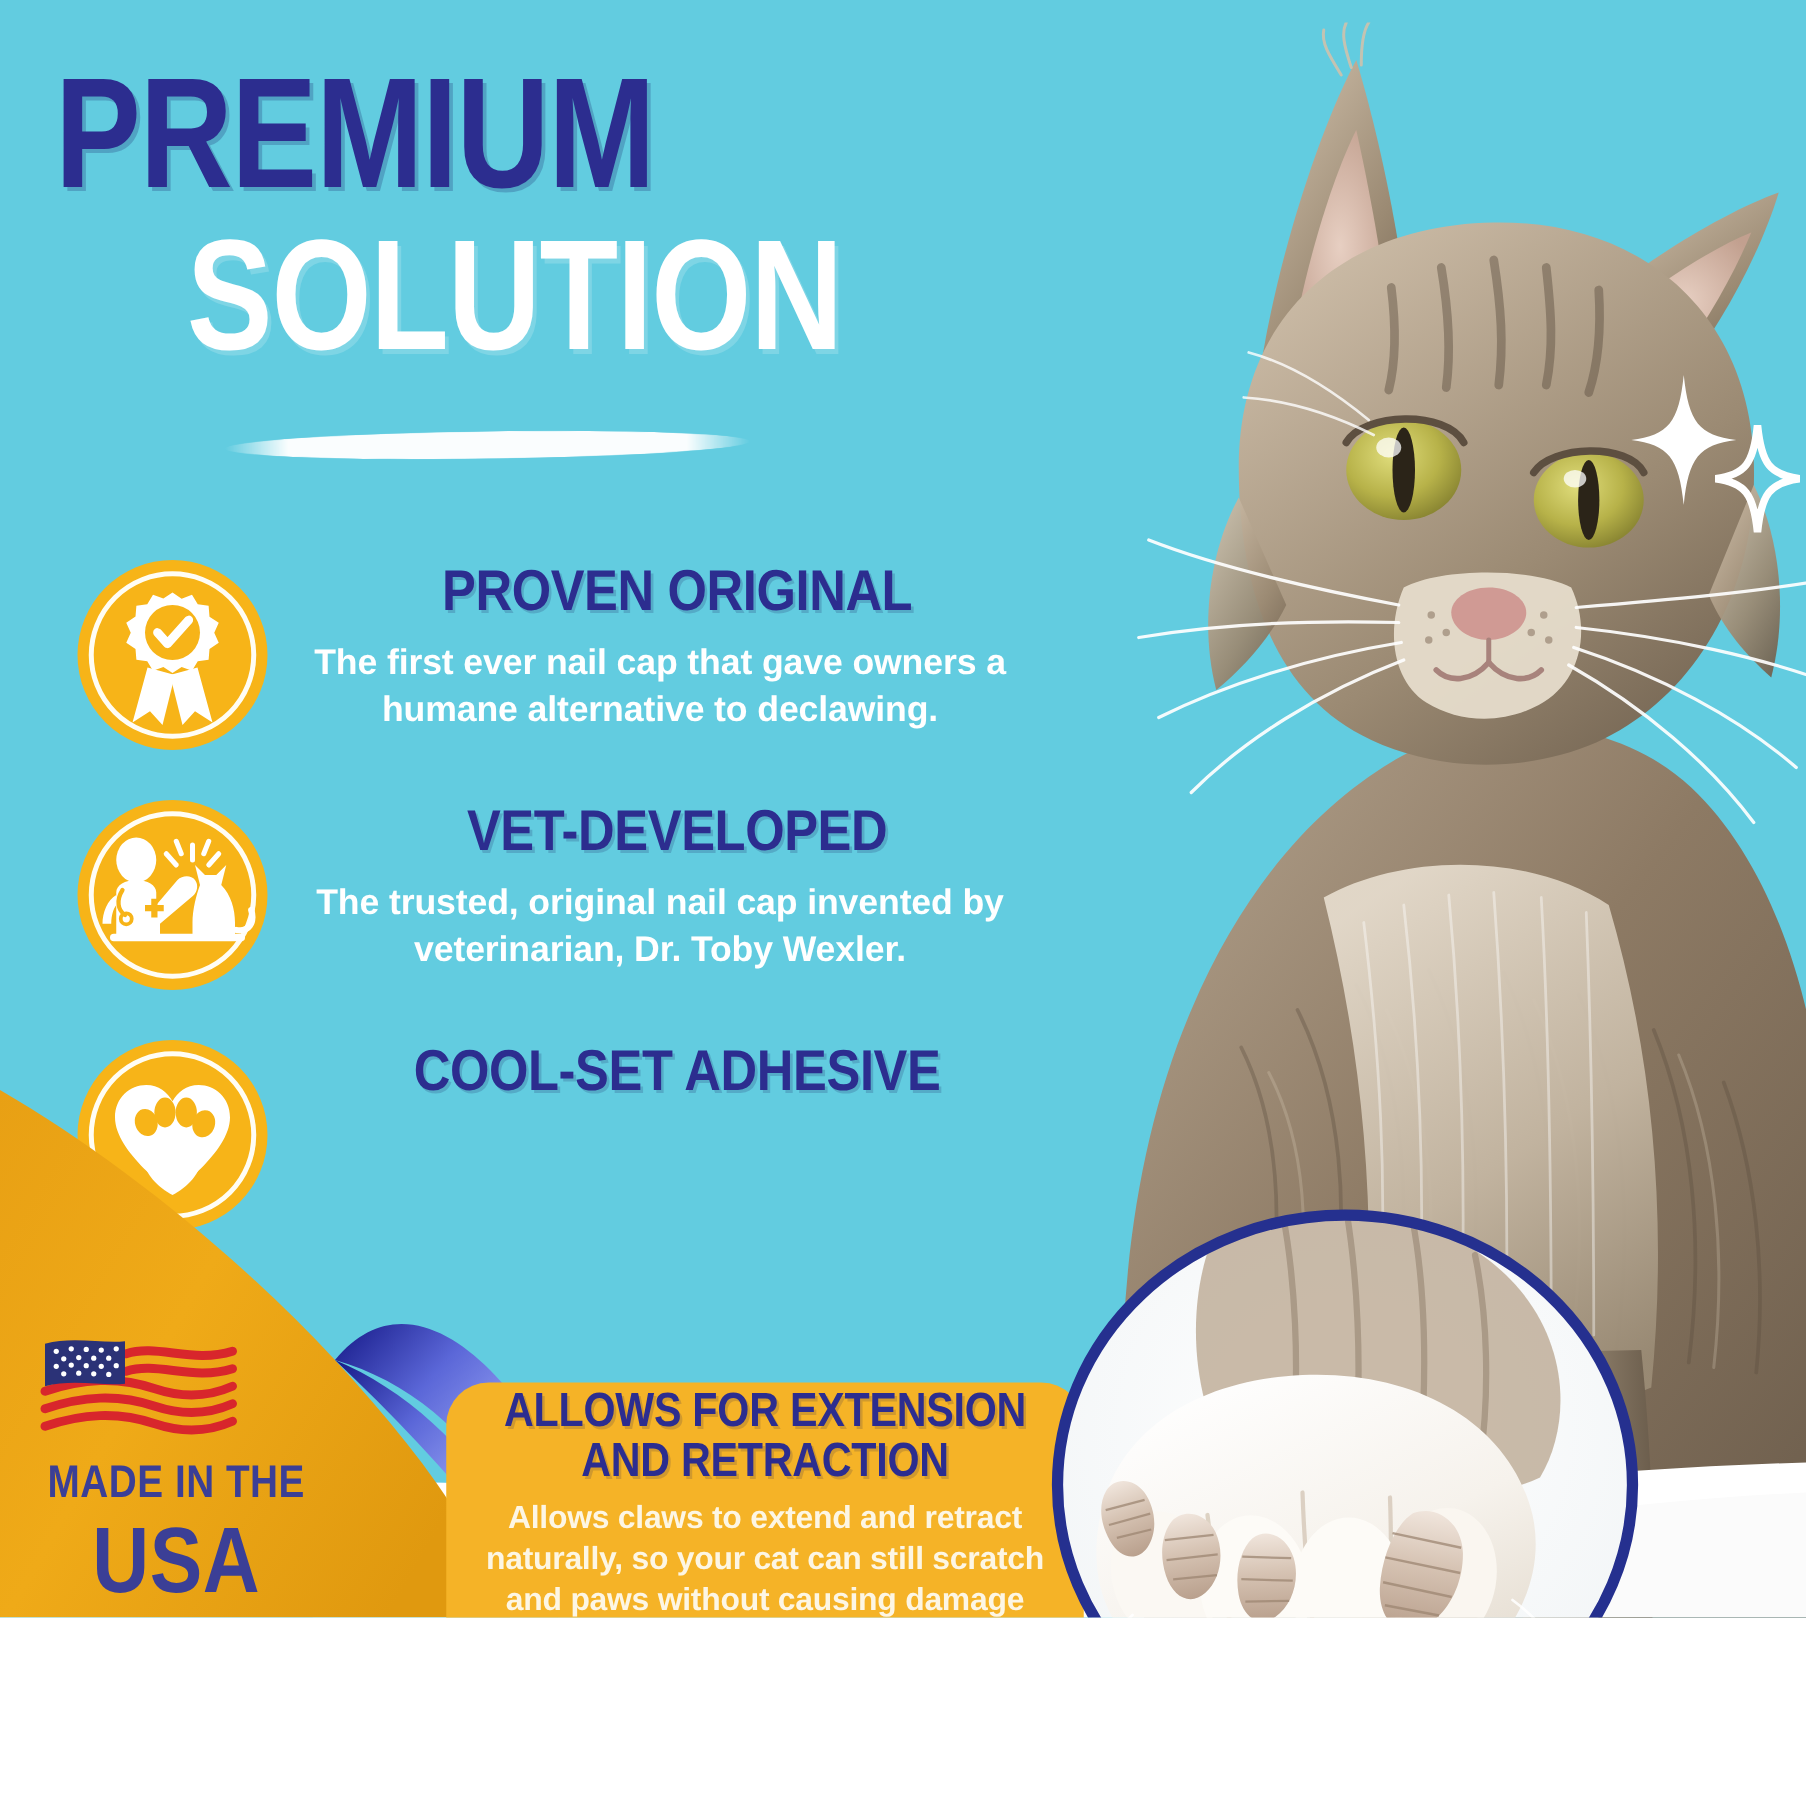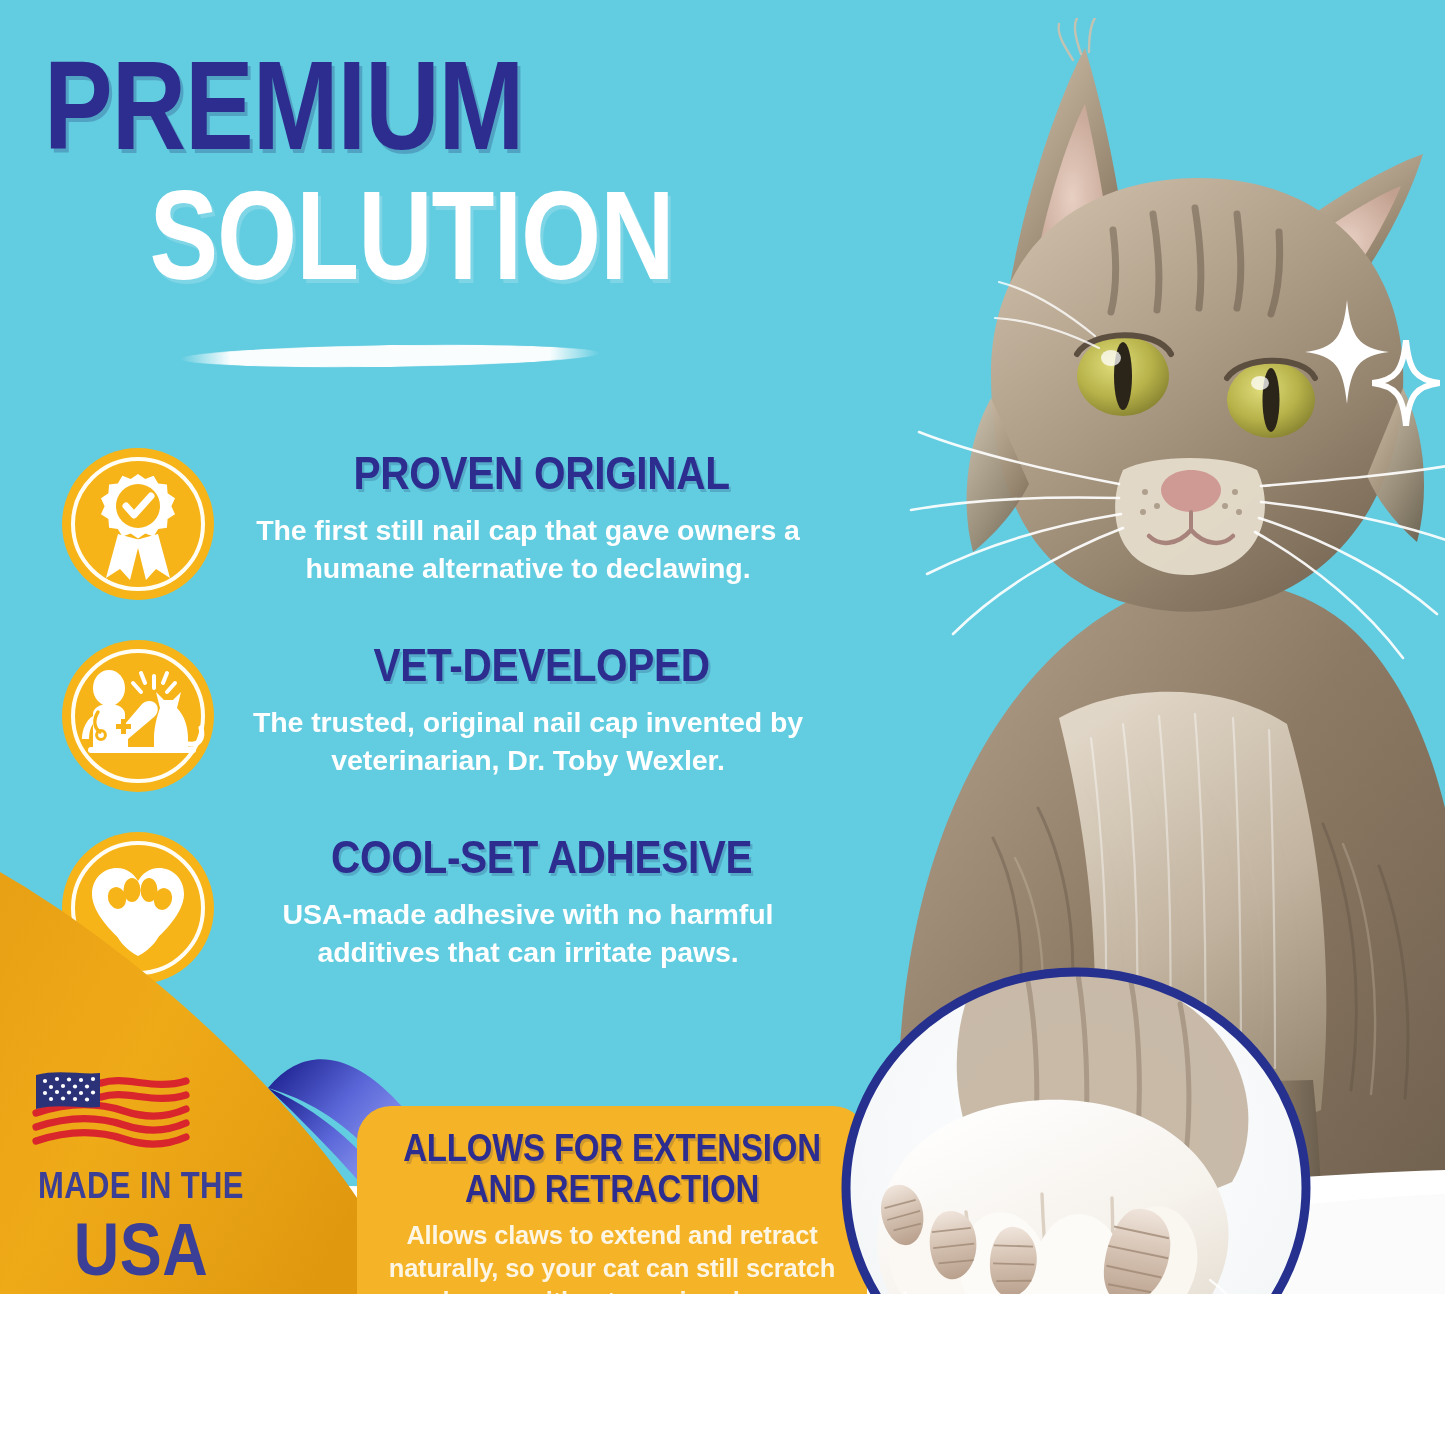--- a/index.html
+++ b/index.html
@@ -152,21 +152,21 @@
     transform:scaleY(1.18); transform-origin:left top;
   }
 
   
   .callout {
     position:absolute;
     left:357px; top:1106px;
     width:510px; height:258px;
     background:#f5b327;
     border-radius:34px;
-    padding:23px 18px 0;
+    padding:2px 18px 0;
     text-align:center;
     z-index:6;
   }
   .callout-title {
     font-family:"Liberation Sans Narrow","Liberation Sans", sans-serif;
     font-weight:bold;
     font-size:33px;
     color:#2c2d8f;
     line-height:1.06;
     letter-spacing:-0.2px;
@@ -379,21 +379,21 @@
 
             <path d="M76 26
                      l7.3 4.9 8.3-3.1 4.6 7.6 8.7 1.2 0.7 8.7 7.4 4.9-3.6 8 3.6 8-7.4 4.9-0.7 8.7-8.7 1.2-4.6 7.6-8.3-3.1-7.3 4.9-7.3-4.9-8.3 3.1-4.6-7.6-8.7-1.2-0.7-8.7-7.4-4.9 3.6-8-3.6-8 7.4-4.9 0.7-8.7 8.7-1.2 4.6-7.6 8.3 3.1z"></path>
           </g>
           <circle cx="76" cy="58" r="22" fill="#f7b418"></circle>
           <path d="M64 58 l8 9 17-19" stroke="#ffffff" stroke-width="7" fill="none" stroke-linecap="round" stroke-linejoin="round"></path>
         </svg>
       </div>
       <div class="feat-txt">
         <div class="feat-title">PROVEN ORIGINAL</div>
-        <div class="feat-body">The first still nail cap that gave owners a humane alternative to declawing.</div>
+        <div class="feat-body">The first ever nail cap that gave owners a humane alternative to declawing.</div>
       </div>
     </div>
 
     <div class="feature">
       <div class="feat-icon">
         <div class="ring"></div>
         <svg viewBox="0 0 152 152">
           <g fill="#ffffff">
 
             <ellipse cx="47" cy="48" rx="16" ry="18"></ellipse>
@@ -444,21 +444,20 @@
             <ellipse cx="70" cy="58" rx="8.5" ry="12"></ellipse>
             <ellipse cx="87" cy="58" rx="8.5" ry="12"></ellipse>
             <ellipse cx="101" cy="67" rx="9" ry="11" transform="rotate(16 101 67)"></ellipse>
           </g>
           <path d="M76 72 C90 72 99 84 99 95 C99 106 88 118 76 124
                    C64 118 53 106 53 95 C53 84 62 72 76 72 Z" fill="#ffffff"></path>
         </svg>
       </div>
       <div class="feat-txt">
         <div class="feat-title">COOL-SET ADHESIVE</div>
-        <div class="feat-body">USA-made adhesive with no harmful additives that can irritate paws.</div>
       </div>
     </div>
   </div>
 
   <div class="bottom-wave">
     <svg viewBox="0 0 1445 330" width="1445" height="330" preserveAspectRatio="none">
       <path d="M0 330 L0 262 C120 240 240 214 400 224 C560 234 640 268 820 262
                C1000 256 1160 214 1445 206 L1445 330 Z" fill="#ffffff"></path>
       <path d="M250 330 C300 270 420 244 560 248 C700 252 800 284 950 278
                C1100 272 1260 238 1445 230 L1445 330 Z" fill="#fbfbfb"></path>

